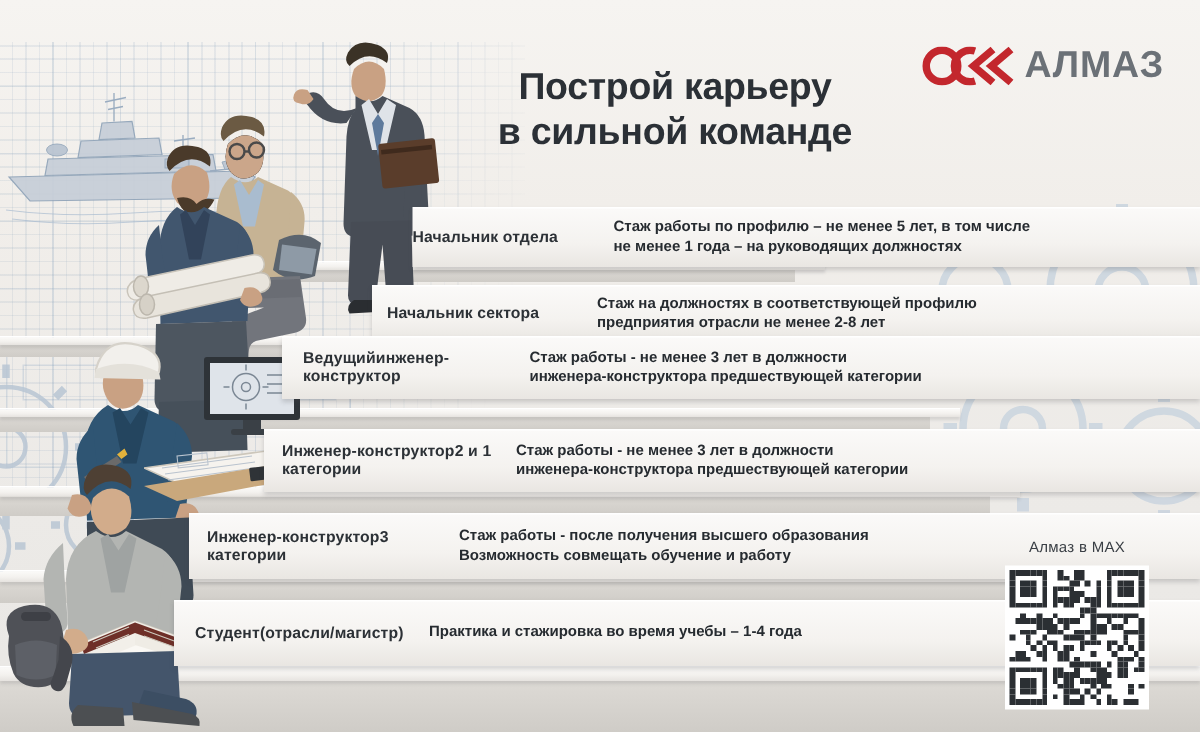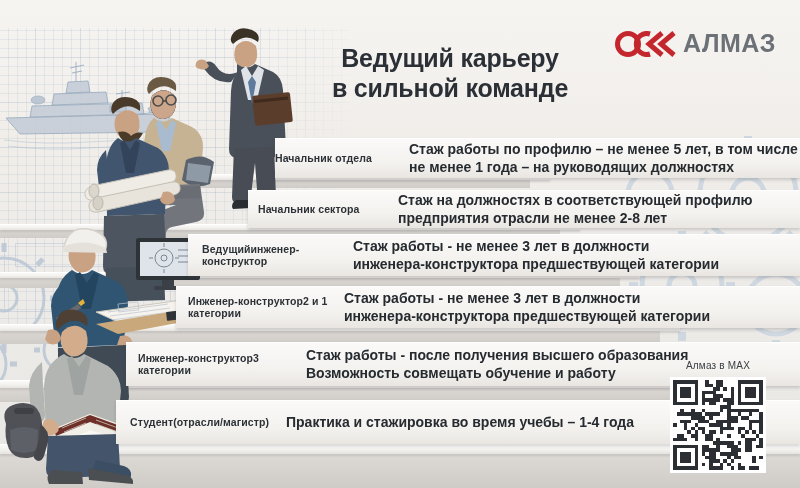--- a/index.html
+++ b/index.html
@@ -72,35 +72,35 @@
     color: #2c3136;
     letter-spacing: .1px;
     line-height: 1.18;
     flex: 0 0 auto;
     font-size: 10.5px;
   }
   .band .req {
     color: #262b30;
     font-weight: 700;
     line-height: 1.32;
-    font-size: 14px;
+    font-size: 10px;
     flex: 1 1 auto;
   }
   .band .req span { display: block; }
 
   
   #band-0 { left: 275px; top: 138px; width: 525px; height: 40px; }
   #band-0 .role { width: 120px; }
   #band-0 .req  { padding-left: 14px; }
 
   #band-1 { left: 248px; top: 190px; width: 552px; height: 38px; }
   #band-1 .role { width: 140px; padding-left: 10px; }
   #band-1 .req  { padding-left: 10px; }
 
-  #band-2 { left: 188px; top: 234px; width: 612px; height: 42px; }
+  #band-2 { left: 188px; top: 224px; width: 612px; height: 42px; }
   #band-2 .role { width: 155px; padding-left: 14px; }
   #band-2 .req  { padding-left: 10px; }
 
   #band-3 { left: 176px; top: 286px; width: 624px; height: 42px; }
   #band-3 .role { width: 158px; padding-left: 12px; }
   #band-3 .req  { padding-left: 10px; }
 
   #band-4 { left: 126px; top: 342px; width: 674px; height: 44px; }
   #band-4 .role { width: 170px; padding-left: 12px; }
   #band-4 .req  { padding-left: 10px; }
@@ -359,21 +359,21 @@
       <path d="M12 22 l60 -8"></path>
         <path d="M14 26 l60 -8"></path>
         <path d="M16 30 l58 -8"></path>
       <rect x="22" y="14" width="20" height="8" transform="rotate(-6 22 14)"></rect>
     </g>
     <path d="M0 34 l86 -14 l22 8 l-86 16 z" fill="#c9a87c"></path>
     <rect x="70" y="22" width="30" height="9" rx="1" fill="#2f3337" transform="rotate(-7 70 22)"></rect>
   </svg>
 
   <div class="headline">
-    <span>Ведущий карьеру</span>
+    <span>Построй карьеру</span>
     <span>в сильной команде</span>
   </div>
 
   <div class="logo">
     <span class="osk">
       <svg width="62" height="26" viewBox="0 0 62 26">
         <circle cx="14" cy="13" r="10.5" fill="none" stroke="#c3272d" stroke-width="5"></circle>
         <path d="M36 3 a10.5 10.5 0 1 0 0 20" fill="none" stroke="#c3272d" stroke-width="5"></path>
         <path d="M60 2 L47 13 L60 24" fill="none" stroke="#c3272d" stroke-width="5"></path>
         <path d="M48 2 L35 13 L48 24" fill="none" stroke="#c3272d" stroke-width="5"></path>

